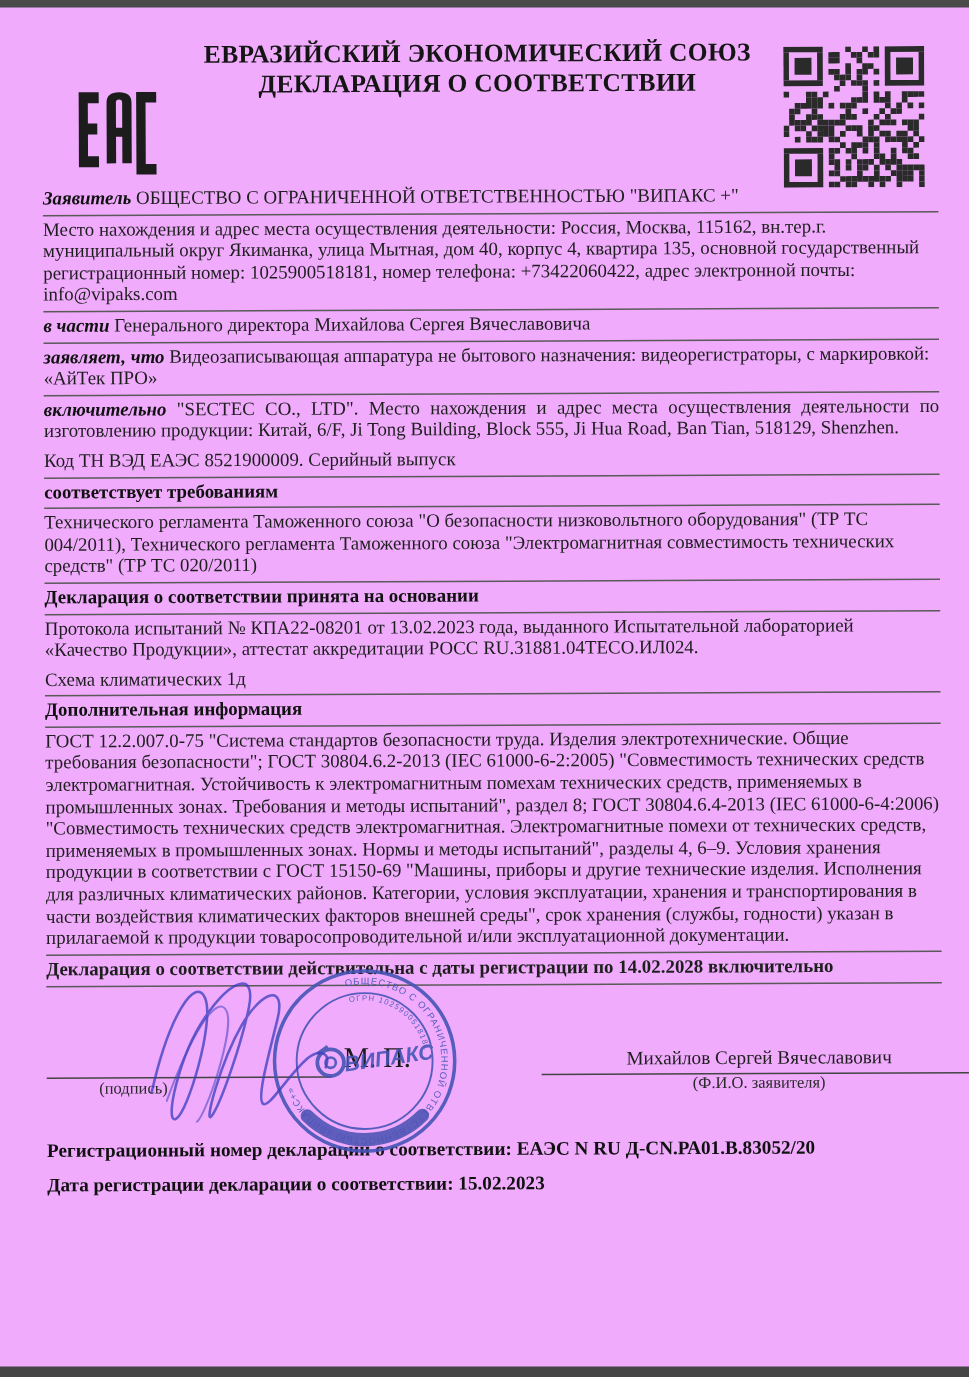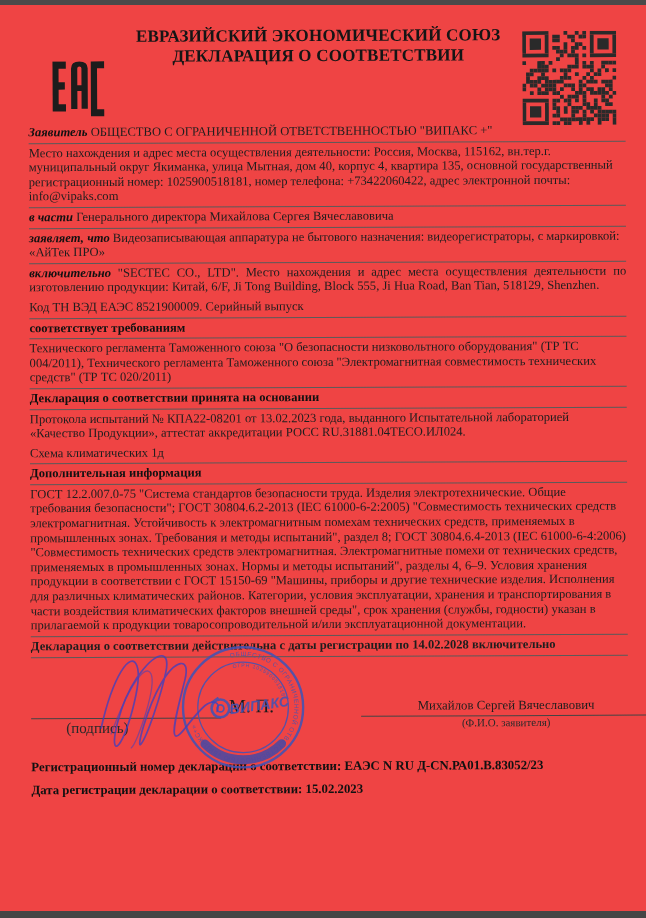--- a/index.html
+++ b/index.html
@@ -1,16 +1,16 @@
 <!DOCTYPE html>
 <html><head>
 <meta charset="utf-8">
 <style>
   html,body{margin:0;padding:0;background:#e8e8e8;}
-  .page{position:relative;width:646px;height:918px;background:#ef4444;overflow:hidden;
+  .page{position:relative;width:646px;height:918px;background:#f0abfc;overflow:hidden;
         font-family:"Liberation Serif","DejaVu Serif",serif;color:#1e1e1e;}
   .edge{position:absolute;left:0;width:646px;background:#4a4a4a;}
   .edge.top{top:0;height:5px;}
   .edge.bottom{bottom:0;height:7px;background:#454545;}
   .skew{position:absolute;left:0;top:0;width:646px;height:918px;transform:rotate(-0.25deg);}
 
   .eac{position:absolute;left:54px;top:60px;}
   .qr{position:absolute;left:524px;top:32px;}
 
   .title{position:absolute;left:110px;top:26px;width:420px;text-align:center;
@@ -19,21 +19,21 @@
   .content{position:absolute;left:30px;top:122px;width:597px;font-size:12.6px;line-height:1.16;}
   .row{margin:0;padding:2px 0 3px 0;}
   .rule{border-bottom:1px solid #5a5a5a;}
   .lbl{font-weight:700;color:#111;font-style:italic;}
   .head{font-weight:700;color:#111;}
   .just{text-align:justify;}
   .validity{font-weight:700;border-bottom:1px solid #5a5a5a;padding-bottom:4px;}
 
   .sigblock{position:relative;height:96px;}
   .sigline-left{position:absolute;left:0;top:60px;width:190px;border-top:1px solid #444;}
-  .sigcap-left{position:absolute;left:35px;top:62px;font-size:15px;color:#2a2a2a;}
+  .sigcap-left{position:absolute;left:35px;top:62px;font-size:11px;color:#2a2a2a;}
   .mp{position:absolute;left:198px;top:38px;font-size:19px;color:#1a1a1a;}
   .fio{position:absolute;left:330px;top:0;width:290px;text-align:center;}
   .fio .name{font-size:12.8px;padding-top:42px;}
   .fio .nline{border-top:1px solid #444;margin-top:2px;}
   .fio .ncap{font-size:11px;color:#2a2a2a;}
   .stamp{position:absolute;left:148px;top:-14px;pointer-events:none;opacity:.88;}
   .signature{position:absolute;left:62px;top:-12px;pointer-events:none;opacity:.9;}
 
   .reg{margin:0;padding:6px 0 2px 0;font-weight:700;color:#111;font-size:12.8px;}
 </style>
@@ -350,17 +350,17 @@
           </g>
           <text x="52" y="72" font-family="Liberation Sans, sans-serif" font-weight="bold" font-style="italic" font-size="14.5" fill="#4353b4" transform="rotate(-8 52 72)">ВИПАКС</text>
         </svg>
 
         <svg class="signature" width="175" height="115" viewBox="0 0 175 115">
           <path d="M8,82 C20,30 38,4 44,20 C50,36 32,96 24,100 C16,104 26,58 44,32 C62,6 78,2 73,26 C68,50 54,90 48,98 C42,106 54,62 68,38 C82,14 98,10 92,34 C86,58 78,86 82,90 C86,94 98,72 112,60 C120,54 128,56 124,66" fill="none" stroke="#3d3fc0" stroke-width="1.7" stroke-linecap="round" opacity="0.85"></path>
           <path d="M18,88 C34,44 52,16 58,28 C64,40 44,98 38,102" fill="none" stroke="#3d3fc0" stroke-width="1.3" stroke-linecap="round" opacity="0.6"></path>
         </svg>
       </div>
 
-      <p class="reg"><span>Регистрационный номер декларации о соответствии:</span> <span>ЕАЭС N RU Д-CN.РА01.В.83052/23</span></p>
+      <p class="reg"><span>Регистрационный номер декларации о соответствии:</span> <span>ЕАЭС N RU Д-CN.РА01.В.83052/20</span></p>
       <p class="reg"><span>Дата регистрации декларации о соответствии:</span> <span>15.02.2023</span></p>
     </div>
   </div>
 </div>
 
 </body></html>

